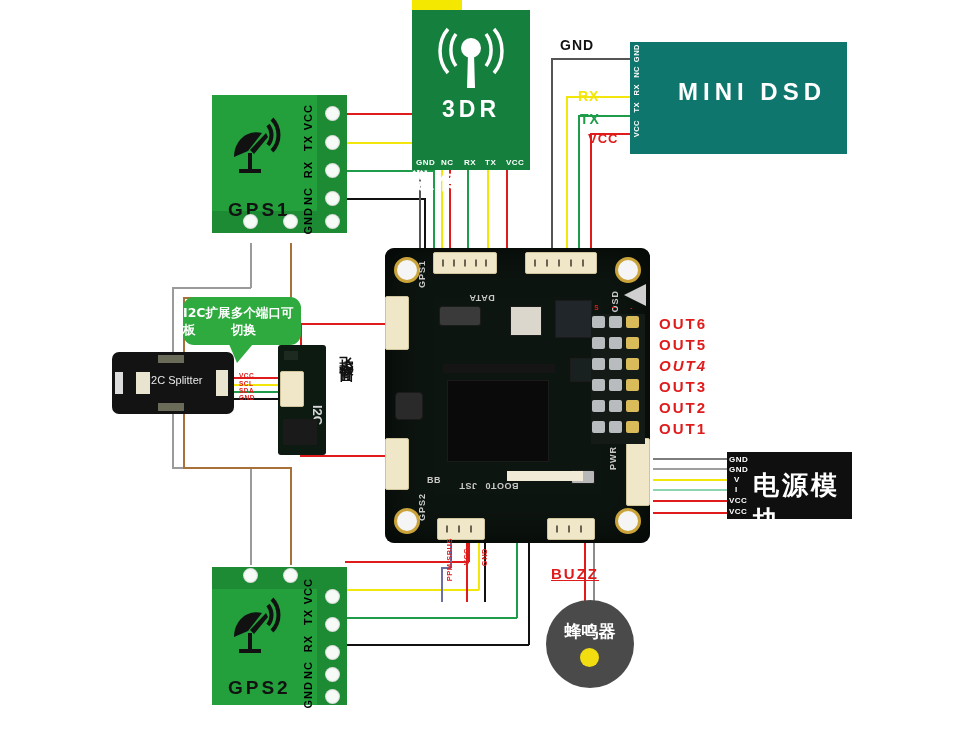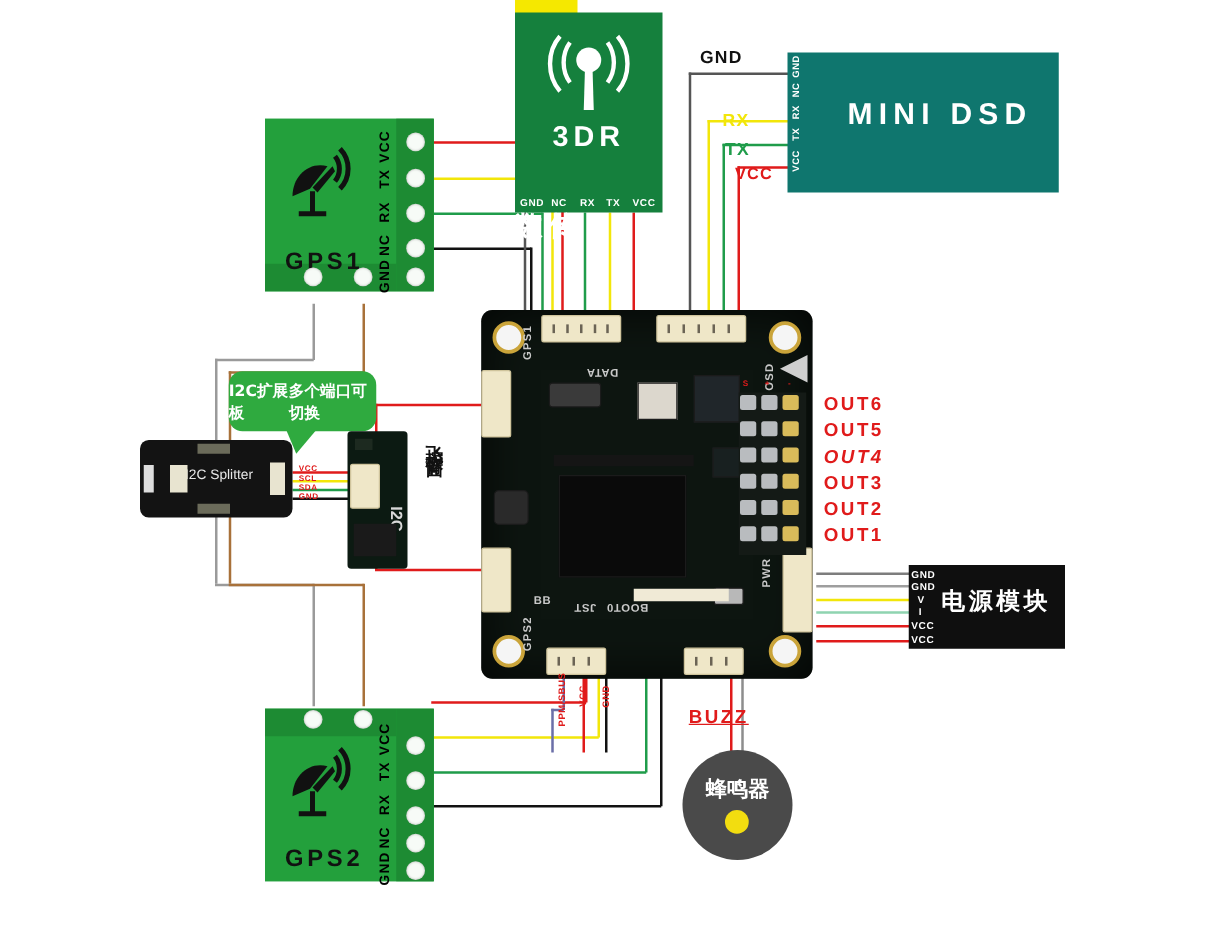--- a/index.html
+++ b/index.html
@@ -67,21 +67,21 @@
           background:#0c1a12;border-radius:3px;}
   #i2cmod .i2clab{position:absolute;right:1px;bottom:30px;color:#d8d8d8;font-size:13px;
                   font-weight:bold;writing-mode:vertical-rl;}
 
   
   #dsd{position:absolute;left:630px;top:42px;width:217px;height:112px;background:#0f766e;}
   #dsd .name{position:absolute;left:48px;top:36px;color:#fff;font-size:24px;
              font-weight:bold;letter-spacing:5px;}
   #d3r{position:absolute;left:412px;top:10px;width:118px;height:160px;background:#15803d;}
   #pwrmod{position:absolute;left:727px;top:452px;width:125px;height:67px;background:#0f0f0f;}
-  #pwrmod .cn{position:absolute;left:26px;top:16px;color:#fff;font-size:19px;
+  #pwrmod .cn{position:absolute;left:26px;top:16px;color:#fff;font-size:26px;
               font-weight:bold;letter-spacing:3px;font-family:"DejaVu Sans",sans-serif;}
   .pinLab{position:absolute;color:#fff;font-size:8px;font-weight:bold;letter-spacing:.5px;}
 
   #rx{position:absolute;left:430px;top:600px;width:72px;height:100px;background:#3d3d3d;}
   #rx .top{position:absolute;left:0;top:0;width:72px;height:14px;background:#2bab46;}
   #rx .cn{position:absolute;left:0;top:18px;width:72px;color:#fff;font-size:24px;
           font-weight:bold;text-align:center;line-height:27px;font-family:"DejaVu Sans",sans-serif;}
   #buzz{position:absolute;left:546px;top:600px;width:88px;height:88px;border-radius:50%;
         background:#4a4a4a;}
   #buzz .cn{position:absolute;left:0;top:20px;width:88px;text-align:center;color:#fff;

